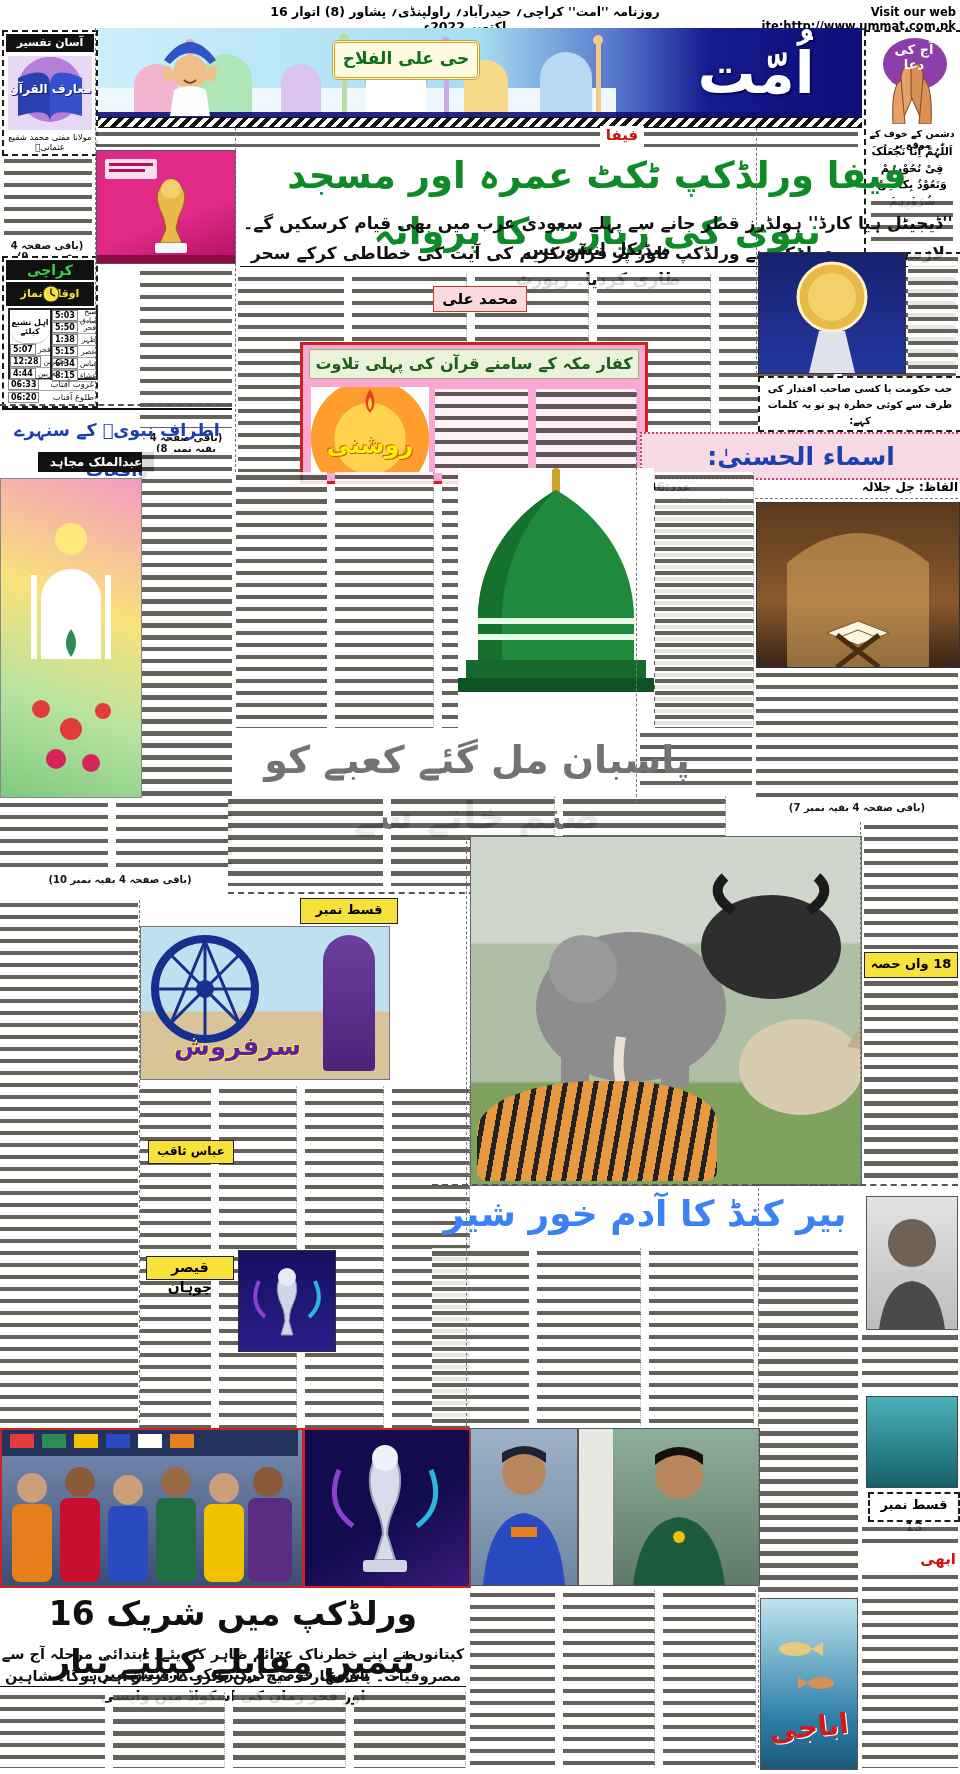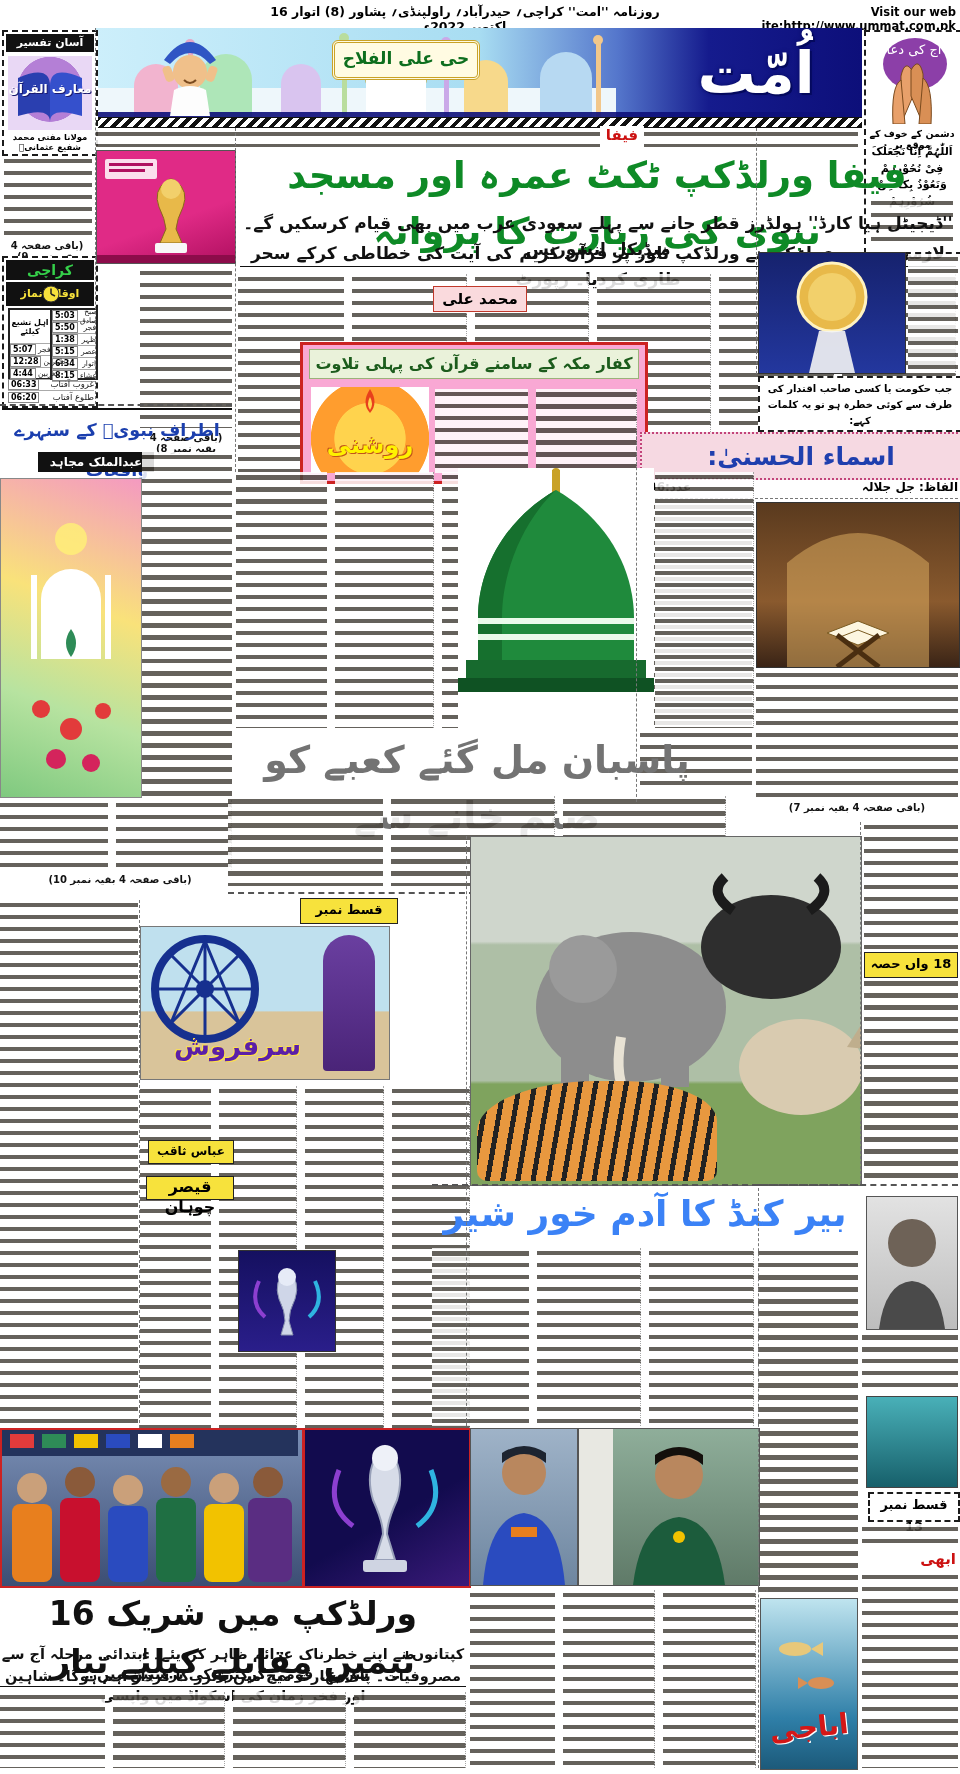--- a/index.html
+++ b/index.html
@@ -83,21 +83,21 @@
 
   <div class="abs dash" style="left:2px;top:30px;width:92px;height:122px;">
     <div class="blackbar" style="margin:2px;height:18px;font-size:11px;line-height:18px;">آسان تفسیر قرآن</div>
     <div class="abs img" style="left:4px;top:24px;width:84px;height:74px;background:radial-gradient(circle at 50% 45%,#b47fd6 0 55%,#e9d8f5 56% 100%);">
       <svg width="84" height="74" viewBox="0 0 84 74">
         <path d="M10 22 Q42 8 42 30 L42 66 Q42 50 10 60 Z" fill="#2a3fb0"></path>
         <path d="M74 22 Q42 8 42 30 L42 66 Q42 50 74 60 Z" fill="#3550cc"></path>
       </svg>
       <div class="abs rtl ctr" style="left:0;top:26px;width:84px;font-size:12px;font-weight:800;color:#fff;text-shadow:1px 1px 0 #1a1a6e;">معارف القرآن</div>
     </div>
-    <div class="abs rtl ctr" style="left:2px;top:100px;width:88px;font-size:8.5px;font-weight:bold;">مولانا مفتی محمد شفیع عثمانیؒ</div>
+    <div class="abs rtl ctr" style="left:2px;top:100px;width:88px;font-size:8.5px;font-weight:normal;">مولانا مفتی محمد شفیع عثمانیؒ</div>
   </div>
   <div class="abs ft" style="left:4px;top:156px;width:88px;height:82px;"></div>
   <div class="abs cont" style="left:2px;top:240px;width:90px;">(باقی صفحہ 4 بقیہ نمبر 9)</div>
 
   <div class="abs dash" style="left:2px;top:256px;width:92px;height:148px;">
     <div class="blackbar" style="margin:2px;height:20px;font-size:14px;line-height:20px;color:#35d04a;">کراچی</div>
     <div class="blackbar" style="margin:0 2px;height:24px;font-size:11px;line-height:24px;color:#f7e23c;position:relative;">
       <span>اوقات نماز</span>
       <svg class="abs" style="left:36px;top:3px;" width="18" height="18" viewBox="0 0 18 18">
         <circle cx="9" cy="9" r="8" fill="#f7e23c" stroke="#333"></circle>
@@ -118,30 +118,30 @@
       <div class="prow">
           <span class="pt">1:38</span>
           <span class="pn">ظہر</span>
         </div>
       <div class="prow">
           <span class="pt">5:15</span>
           <span class="pn">عصر</span>
         </div>
       <div class="prow">
           <span class="pt">6:34</span>
-          <span class="pn">اتوار</span>
+          <span class="pn">عباس</span>
         </div>
       <div class="prow">
           <span class="pt">8:15</span>
           <span class="pn">عشاء</span>
         </div>
     </div>
 
     <div class="abs ptable" style="left:4px;top:50px;width:40px;height:68px;">
-      <div class="rtl ctr" style="height:33px;font-size:8px;font-weight:bold;border-bottom:1px solid #aaa;display:flex;align-items:center;justify-content:center;">اہل تشیع کیلئے</div>
+      <div class="rtl ctr" style="height:33px;font-size:8px;font-weight:bold;border-bottom:1px solid #aaa;display:flex;align-items:center;justify-content:center;border-radius:15px;">اہل تشیع کیلئے</div>
       <div class="prow">
           <span class="pt">5:07</span>
           <span class="pn">فجر</span>
         </div>
       <div class="prow">
           <span class="pt">12:28</span>
           <span class="pn">ظہرین</span>
         </div>
       <div class="prow">
           <span class="pt">4:44</span>
@@ -163,21 +163,21 @@
 
   <div class="abs dash" style="left:864px;top:30px;width:94px;height:220px;">
     <div class="abs img" style="left:5px;top:4px;width:80px;height:88px;">
       <svg width="80" height="88" viewBox="0 0 80 88">
         <ellipse cx="44" cy="28" rx="32" ry="26" fill="#8c3fa8"></ellipse>
         <path d="M30 88 L30 40 Q34 22 42 36 L42 60 Z" fill="#e8a06a" stroke="#7a4a1e"></path>
         <path d="M52 88 L52 38 Q48 20 40 34 L40 60 Z" fill="#d98f55" stroke="#7a4a1e"></path>
         <path d="M22 88 Q20 50 30 44 L34 88 Z" fill="#e8a06a" stroke="#7a4a1e"></path>
         <path d="M60 88 Q62 50 52 42 L48 88 Z" fill="#d98f55" stroke="#7a4a1e"></path>
       </svg>
-      <div class="abs rtl ctr" style="left:14px;top:6px;width:58px;font-size:13px;font-weight:400;color:#fff;">آج کی دعا</div>
+      <div class="abs rtl ctr" style="left:14px;top:6px;width:58px;font-size:13px;font-weight:700;color:#fff;">آج کی دعا</div>
     </div>
     <div class="abs rtl ctr" style="left:3px;top:96px;width:86px;font-size:9.5px;font-weight:bold;">دشمن کے خوف کے موقع پر</div>
     <div class="abs rtl ctr" style="left:3px;top:112px;width:86px;font-size:11px;font-weight:800;line-height:1.5;">اَللّٰہُمَّ اِنَّا نَجْعَلُکَ فِیْ نُحُوْرِہِمْ وَنَعُوْذُ بِکَ مِنْ شُرُوْرِہِمْ</div>
     <div class="abs ft" style="left:5px;top:166px;width:82px;height:46px;"></div>
   </div>
 
   <div class="abs ft" style="left:96px;top:129px;width:762px;height:18px;"></div>
   <div class="abs rtl" style="left:600px;top:126px;width:44px;height:22px;background:#fff;color:#cc1111;font-size:15px;font-weight:900;text-align:center;">فیفا</div>
 
   <div class="abs img" style="left:96px;top:150px;width:138px;height:112px;background:linear-gradient(160deg,#e02a86 0 60%,#b01060 100%);border:1px solid #555;">
@@ -326,21 +326,21 @@
     <div class="abs rtl" style="left:10px;top:104px;width:150px;font-size:26px;font-weight:900;color:#5b1fa8;text-shadow:1px 1px 0 #ffe24a,-1px -1px 0 #ffe24a;">سرفروش</div>
     <rect>
   </rect></div>
   <div class="abs cols" style="left:140px;top:1086px;width:330px;height:342px;">
     <div class="ft"></div>
     <div class="ft"></div>
     <div class="ft"></div>
     <div class="ft"></div>
   </div>
   <div class="abs ybox" style="left:148px;top:1140px;width:84px;height:22px;font-size:12px;line-height:20px;">عباس ثاقب</div>
-  <div class="abs ybox" style="left:146px;top:1176px;width:86px;height:22px;font-size:16px;line-height:20px;">قیصر چوہان</div>
+  <div class="abs ybox" style="left:146px;top:1256px;width:86px;height:22px;font-size:14px;line-height:20px;">قیصر چوہان</div>
   <div class="abs img" style="left:238px;top:1250px;width:96px;height:100px;background:linear-gradient(#151060,#2a1e8a);border:1px solid #333;">
     <svg width="96" height="100" viewBox="0 0 96 100">
       <path d="M48 18 Q34 30 40 48 Q46 60 46 70 L42 84 L54 84 L50 70 Q50 60 56 48 Q62 30 48 18Z" fill="#cfd6e8" stroke="#8a93b0"></path>
       <circle cx="48" cy="26" r="9" fill="#e6ebf7"></circle>
       <path d="M20 30 Q10 52 26 66" stroke="#8c3fd0" stroke-width="4" fill="none"></path>
       <path d="M76 30 Q86 52 70 66" stroke="#2fb4e0" stroke-width="4" fill="none"></path>
     </svg>
   </div>
   <div class="abs ft" style="left:0;top:900px;width:138px;height:528px;"></div>
 

